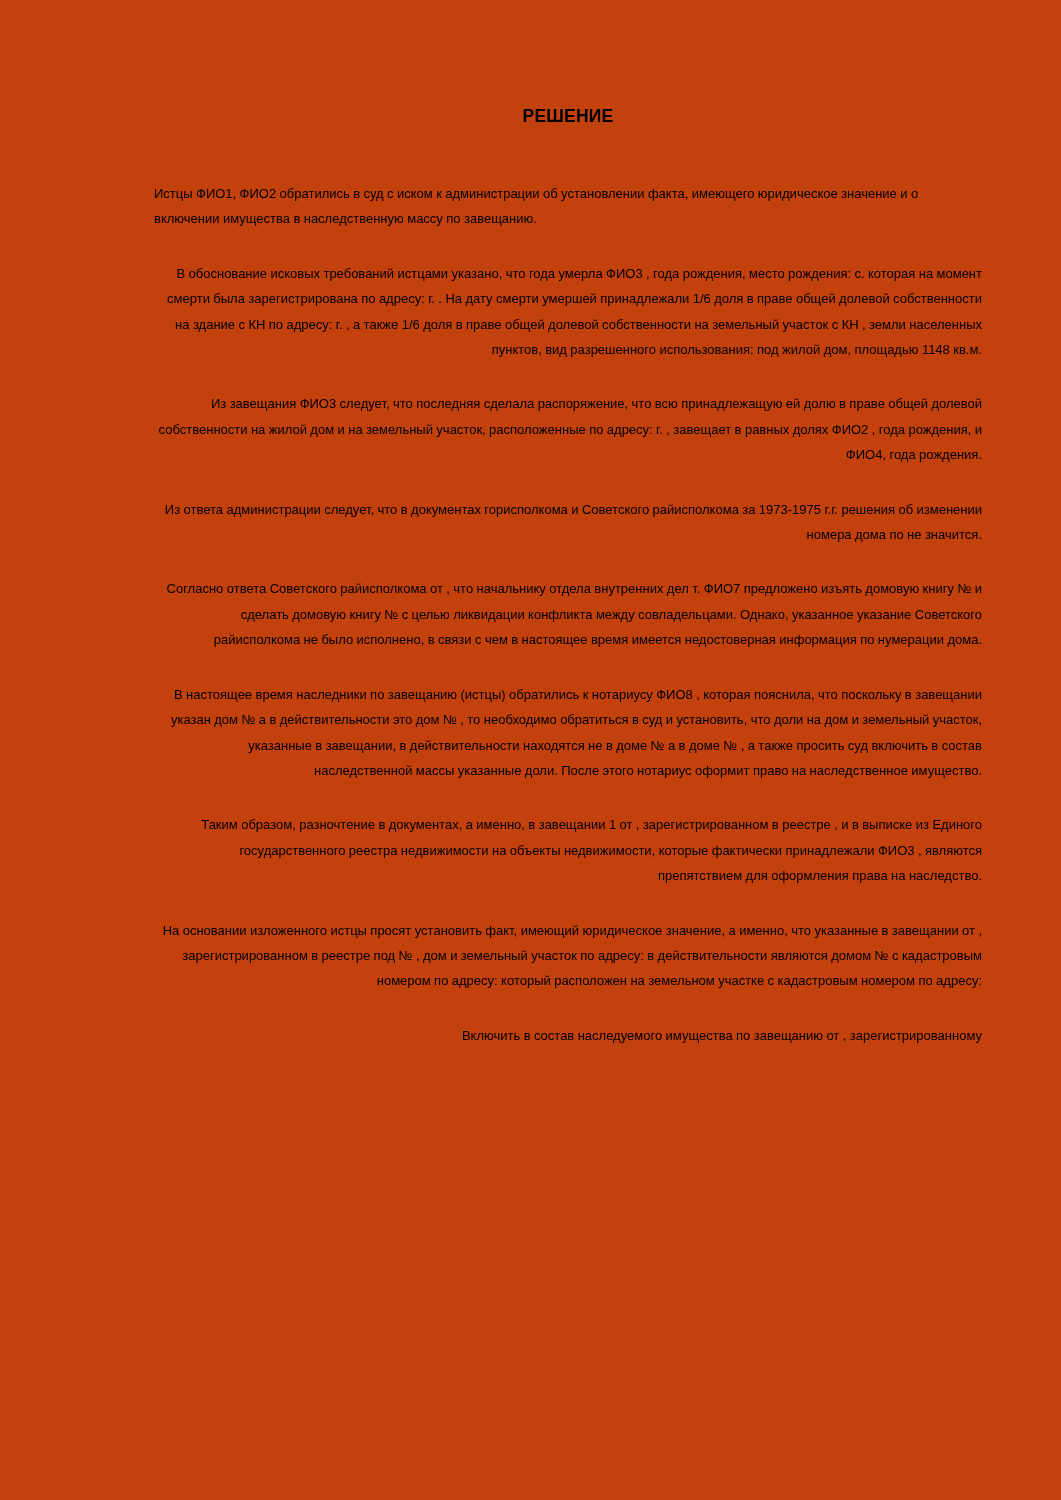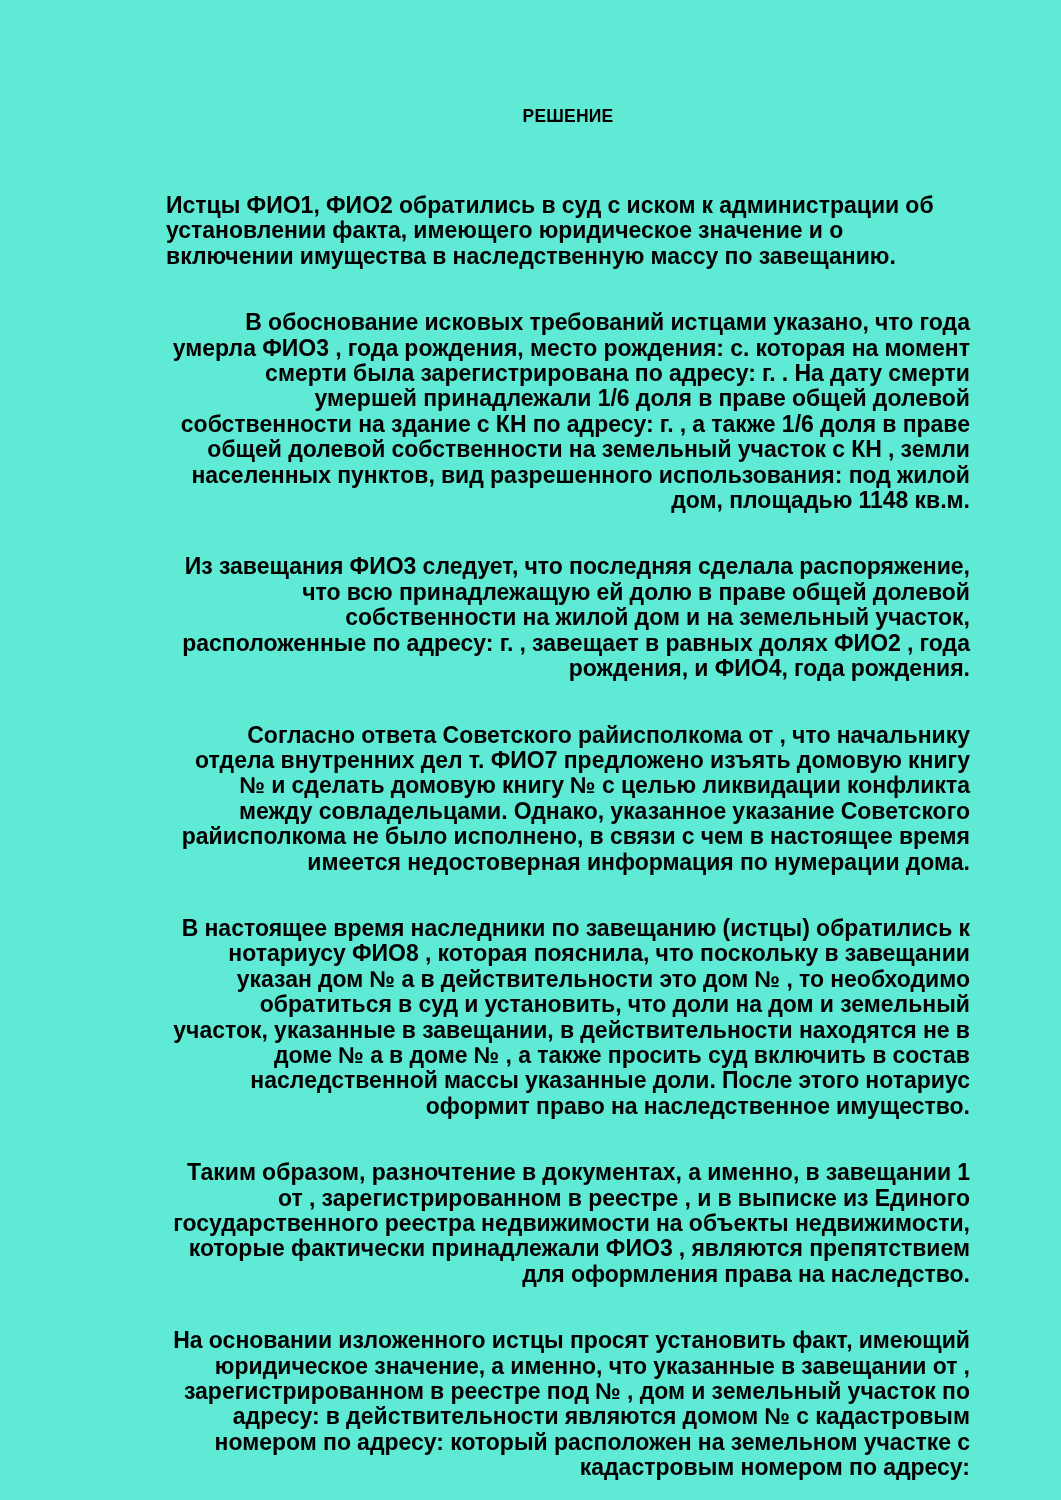--- a/index.html
+++ b/index.html
@@ -9,21 +9,21 @@
     background: #ffffff;
   }
   body {
     font-family: "Liberation Sans", sans-serif;
     color: #000000;
   }
   .page {
     position: relative;
     width: 1061px;
     height: 1500px;
-    background: #5eead4;
+    background: #c2410c;
     box-sizing: border-box;
     overflow: hidden;
   }
   .doc-body {
     position: absolute;
     left: 150px;
     top: 0;
     width: 836px;
   }
   .heading {
@@ -35,27 +35,26 @@
     margin: 0;
     white-space: pre-wrap;
   }
   .heading-primary {
     padding-top: 104px;
   }
   .heading-secondary {
     padding-top: 43px;
   }
   .para {
-    font-size: 23px;
+    font-size: 13px;
     line-height: 25.4px;
-    margin: 16px;
+    margin: 4px;
     text-align: left;
     white-space: pre-wrap;
     word-spacing: -0.2px;
-    font-weight: bold;
   }
   .para-first {
     padding-top: 48px;
   }
   .para + .para {
     padding-top: 25px;
     text-align: right;
   }
 </style>
 </head>
@@ -67,24 +66,26 @@
     <h1 class="heading heading-primary">РЕШЕНИЕ</h1>
 
 
     <p class="para para-first">Истцы ФИО1, ФИО2 обратились в суд с иском к администрации об установлении факта, имеющего юридическое значение и о включении имущества в наследственную массу по завещанию.</p>
 
     <p class="para">В обоснование исковых требований истцами указано, что года умерла ФИО3 , года рождения, место рождения: с. которая на момент смерти была зарегистрирована по адресу: г. . На дату смерти умершей принадлежали 1/6 доля в праве общей долевой собственности на здание с КН по адресу: г. , а также 1/6 доля в праве общей долевой собственности на земельный участок с КН , земли населенных пунктов, вид разрешенного использования: под жилой дом, площадью 1148 кв.м.</p>
 
     <p class="para">Из завещания ФИО3 следует, что последняя сделала распоряжение, что всю принадлежащую ей долю в праве общей долевой собственности на жилой дом и на земельный участок, расположенные по адресу: г. , завещает в равных долях ФИО2 , года рождения, и ФИО4, года рождения.</p>
 
 
+    <p class="para">Из ответа администрации следует, что в документах горисполкома и Советского райисполкома за 1973-1975 г.г. решения об изменении номера дома по не значится.</p>
 
     <p class="para">Согласно ответа Советского райисполкома от , что начальнику отдела внутренних дел т. ФИО7 предложено изъять домовую книгу № и сделать домовую книгу № с целью ликвидации конфликта между совладельцами. Однако, указанное указание Советского райисполкома не было исполнено, в связи с чем в настоящее время имеется недостоверная информация по нумерации дома.</p>
 
     <p class="para">В настоящее время наследники по завещанию (истцы) обратились к нотариусу ФИО8 , которая пояснила, что поскольку в завещании указан дом № а в действительности это дом № , то необходимо обратиться в суд и установить, что доли на дом и земельный участок, указанные в завещании, в действительности находятся не в доме № а в доме № , а также просить суд включить в состав наследственной массы указанные доли. После этого нотариус оформит право на наследственное имущество.</p>
 
     <p class="para">Таким образом, разночтение в документах, а именно, в завещании 1 от , зарегистрированном в реестре , и в выписке из Единого государственного реестра недвижимости на объекты недвижимости, которые фактически принадлежали ФИО3 , являются препятствием для оформления права на наследство.</p>
 
     <p class="para">На основании изложенного истцы просят установить факт, имеющий юридическое значение, а именно, что указанные в завещании от , зарегистрированном в реестре под № , дом и земельный участок по адресу: в действительности являются домом № с кадастровым номером по адресу: который расположен на земельном участке с кадастровым номером по адресу:</p>
 
+    <p class="para">Включить в состав наследуемого имущества по завещанию от , зарегистрированному</p>
 
   </div>
 </div>
 
 </body></html>

